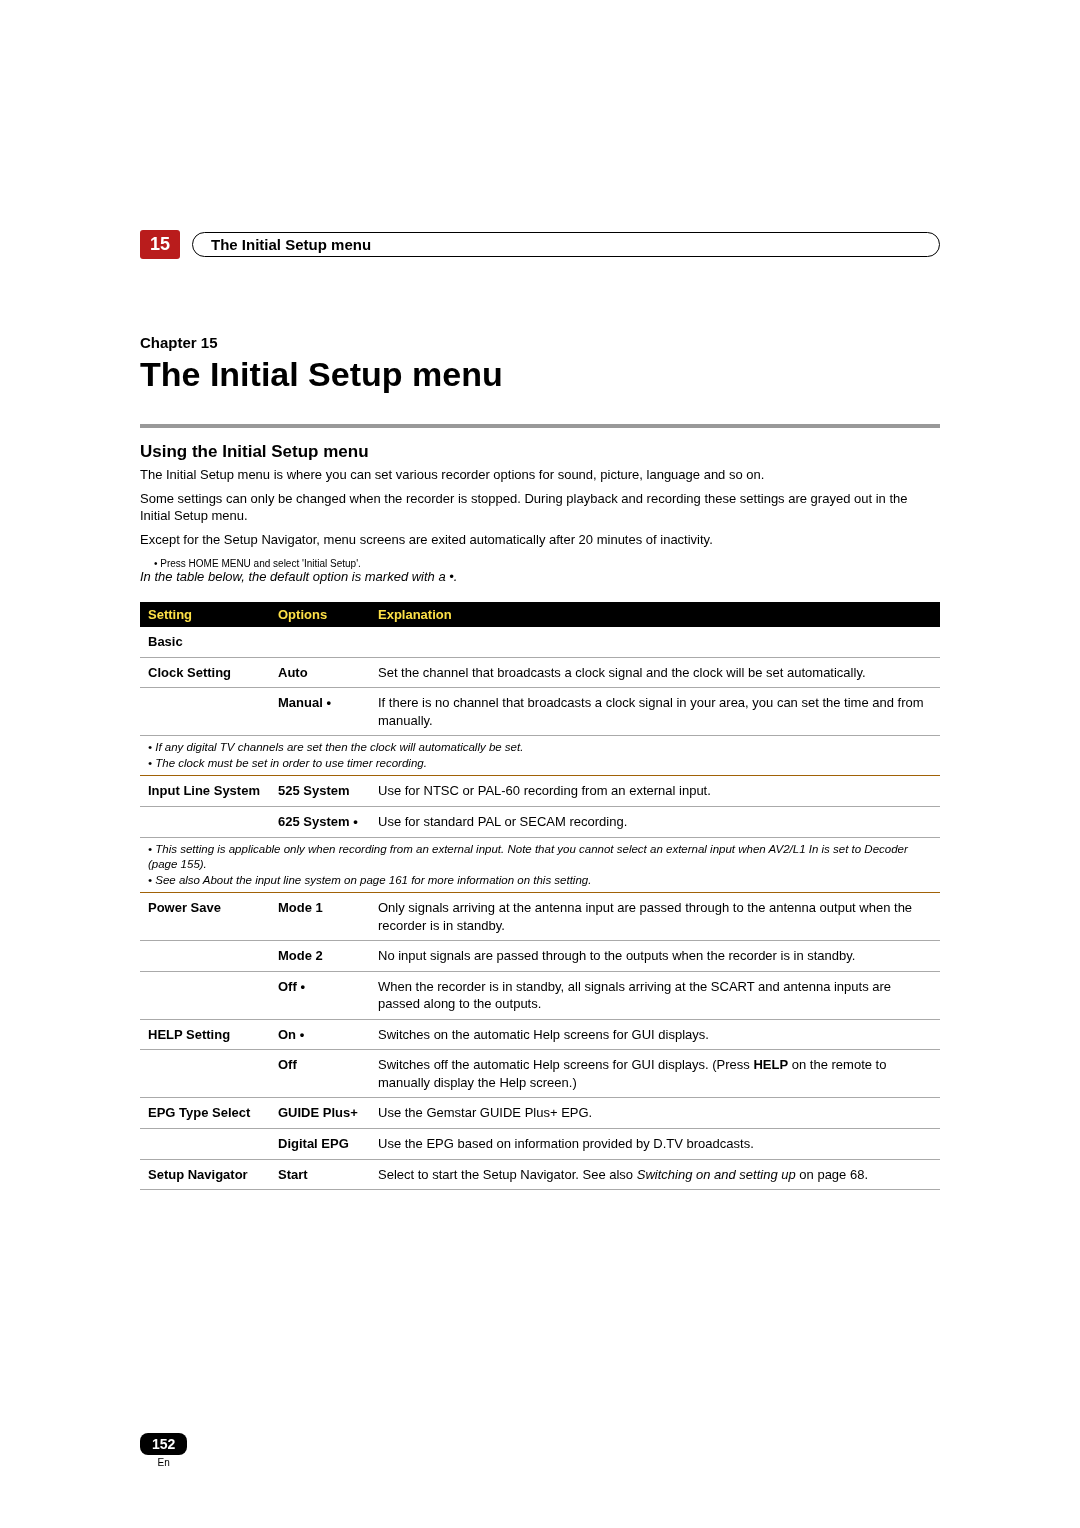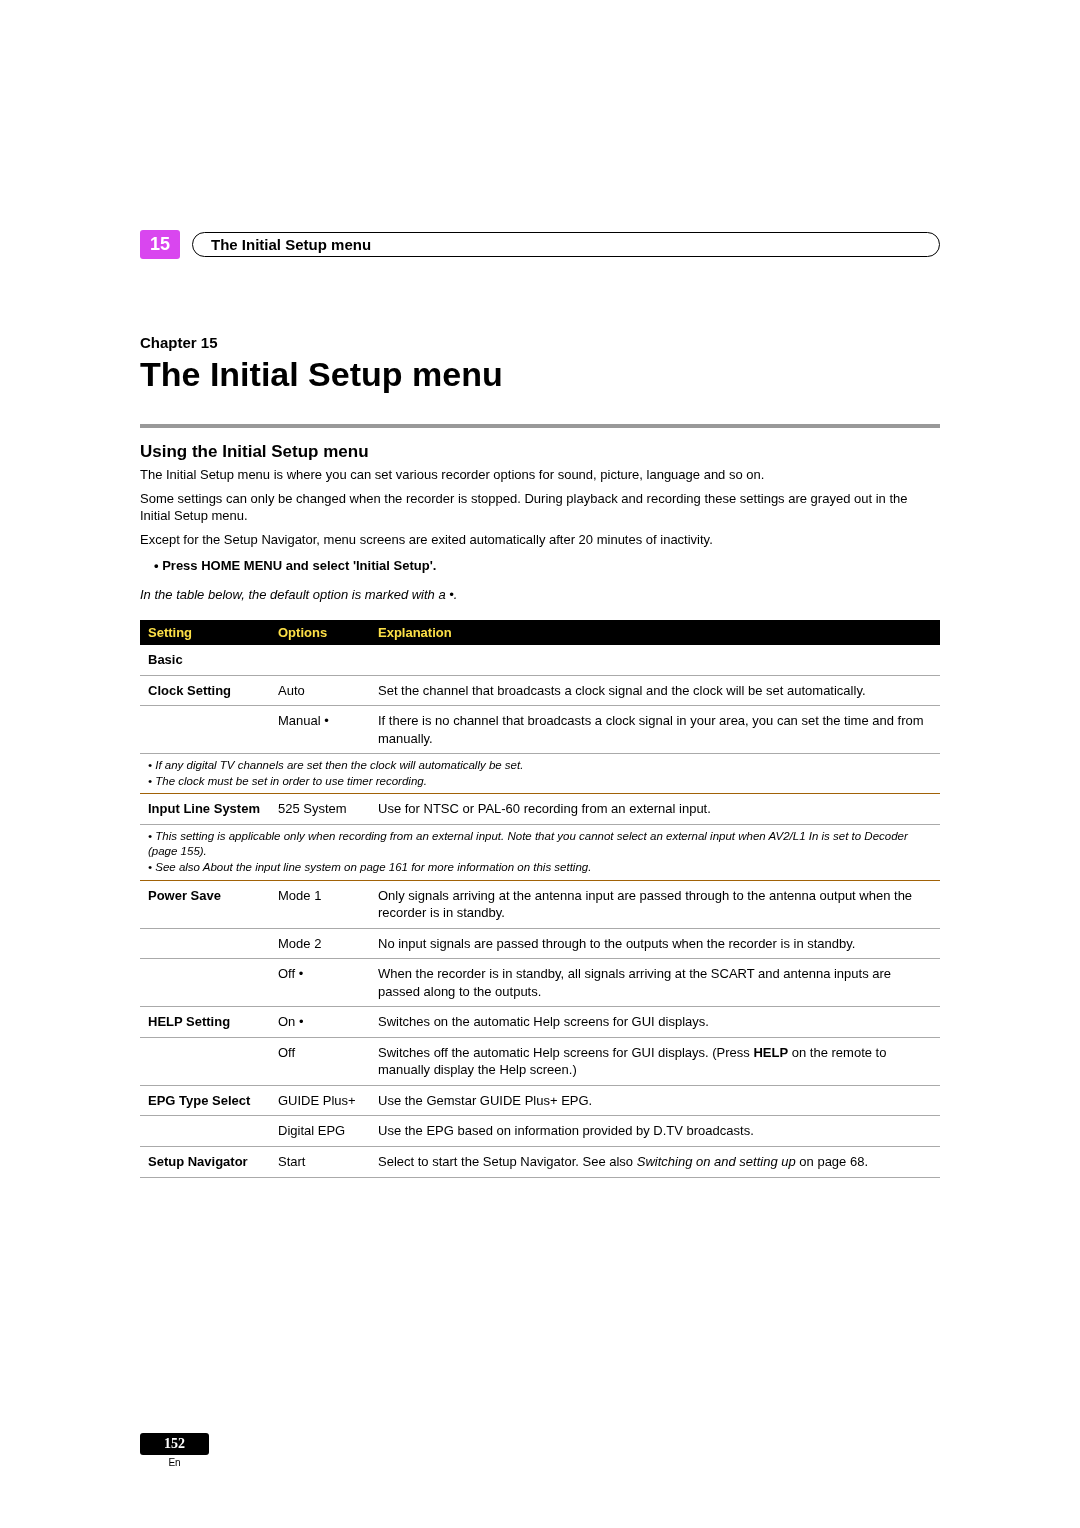--- a/index.html
+++ b/index.html
@@ -16,21 +16,21 @@
     top: 0; left: 0; right: 0; bottom: 0;
     padding: 230px 140px 60px 140px;
   }
   .header-row {
     display: flex;
     align-items: center;
     gap: 12px;
     margin-bottom: 75px;
   }
   .chapter-badge {
-    background: #d946ef;
+    background: #b91c1c;
     color: #fff;
     font-weight: bold;
     font-size: 18px;
     padding: 4px 10px;
     border-radius: 3px;
     min-width: 38px;
     text-align: center;
   }
   .chapter-pill {
     border: 1.5px solid #000;
@@ -59,24 +59,24 @@
     font-weight: bold;
     font-size: 17px;
     margin-bottom: 4px;
   }
   .body-text {
     font-size: 13px;
     line-height: 1.35;
     margin-bottom: 6px;
   }
   .bullet {
-    font-size: 13px;
-    font-weight: bold;
+    font-size: 10px;
+    font-weight: normal;
     margin-top: 10px;
-    margin-bottom: 14px;
+    margin-bottom: 0;
     padding-left: 14px;
   }
   .italic-note {
     font-size: 13px;
     font-style: italic;
     margin-bottom: 18px;
   }
   table.settings {
     width: 100%;
     border-collapse: collapse;
@@ -94,21 +94,21 @@
     padding: 6px 8px;
     vertical-align: top;
     line-height: 1.35;
   }
   table.settings td.setting {
     width: 130px;
     font-weight: bold;
   }
   table.settings td.option {
     width: 100px;
-    font-weight: normal;
+    font-weight: bold;
   }
   table.settings td.explanation {
     font-weight: normal;
   }
   table.settings tr.section-row td {
     font-weight: bold;
     border-bottom: 1px solid #aaa;
   }
   table.settings tr.note-row td {
     font-style: italic;
@@ -120,24 +120,23 @@
   .footer {
     position: absolute;
     left: 140px;
     bottom: 60px;
   }
   .page-num-badge {
     background: #000;
     color: #fff;
     font-weight: bold;
     font-size: 14px;
-    padding: 3px 24px;
-    border-radius: 3px;
+    padding: 3px 12px;
+    border-radius: 8px;
     display: inline-block;
-    font-family: Liberation Serif, serif;
   }
   .lang {
     font-size: 10px;
     margin-top: 2px;
     text-align: center;
   }
   .bold-inline { font-weight: bold; font-style: normal; }
   .ital-inline { font-style: italic; }
 </style>
 </head>
@@ -190,20 +189,25 @@
           <span>• If any digital TV channels are set then the clock will automatically be set.</span><br>
           <span>• The clock must be set in order to use timer recording.</span>
         </td>
       </tr>
 
       <tr>
         <td class="setting">Input Line System</td>
         <td class="option">525 System</td>
         <td class="explanation">Use for NTSC or PAL-60 recording from an external input.</td>
       </tr>
+      <tr>
+        <td class="setting"></td>
+        <td class="option">625 System •</td>
+        <td class="explanation">Use for standard PAL or SECAM recording.</td>
+      </tr>
       <tr class="note-row">
         <td colspan="3">
           <span>• This setting is applicable only when recording from an external input. Note that you cannot select an external input when AV2/L1 In is set to Decoder (page 155).</span><br>
           <span>• See also About the input line system on page 161 for more information on this setting.</span>
         </td>
       </tr>
 
       <tr>
         <td class="setting">Power Save</td>
         <td class="option">Mode 1</td>

